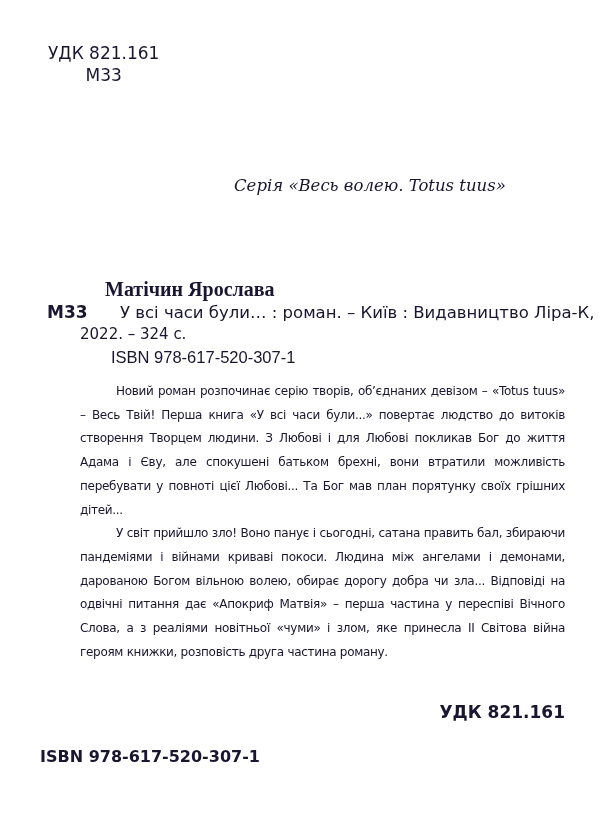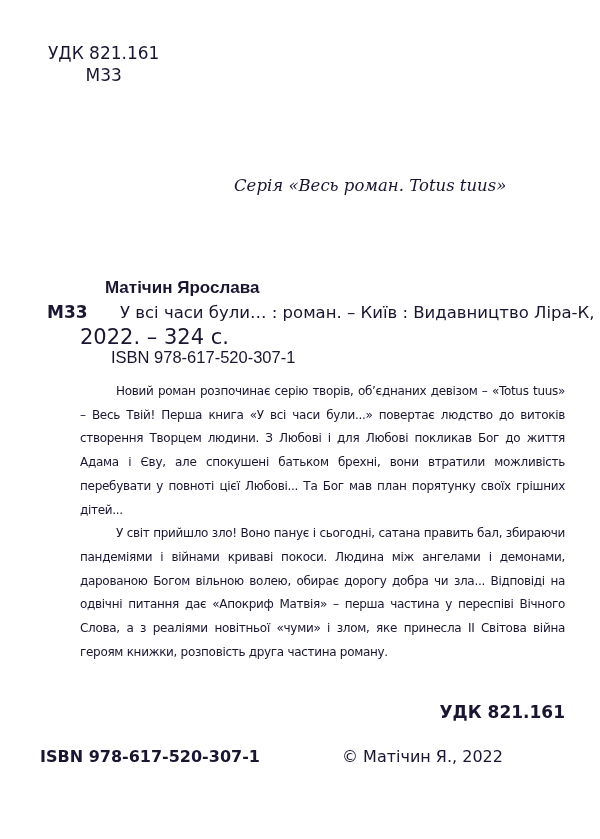--- a/index.html
+++ b/index.html
@@ -28,38 +28,38 @@
 
     .series {
       left: 234px; top: 176px;
       font-size: 16.5px;
       font-style: italic;
       font-family: "DejaVu Serif", "Liberation Serif", serif;
     }
 
     .author {
       left: 105px; top: 278px;
-      font-size: 17px;
+      font-size: 20px;
       font-weight: bold;
-      font-family: Liberation Sans, sans-serif;
+      font-family: Liberation Serif, serif;
     }
     .code {
       left: 47px; top: 302px;
       font-size: 17px;
       font-weight: bold;
     }
     .biblio {
       left: 105px; top: 302px;
       font-size: 16.5px;
       line-height: 22px;
       margin-left: 15px;
     }
     .biblio-line2 {
       left: 80px; top: 325px;
-      font-size: 21px;
+      font-size: 15px;
     }
     .isbn-inline {
       left: 111px; top: 348px;
       font-size: 16.5px;
       font-family: "Liberation Sans", sans-serif;
     }
 
     .annotation {
       left: 80px; top: 380px;
       width: 485px;
@@ -93,30 +93,29 @@
     .copyright div { white-space: nowrap; }
   </style>
 </head>
 <body>
 
 <div class="abs udk-top">
   <div>УДК 821.161</div>
   <div>М33</div>
 </div>
 
-<div class="abs series">Серія «Весь роман. Totus tuus»</div>
+<div class="abs series">Серія «Весь волею. Totus tuus»</div>
 
 <div class="abs author">Матічин Ярослава</div>
 <div class="abs code">М33</div>
 <div class="abs biblio">У всі часи були… : роман. – Київ : Видавництво Ліра-К,</div>
 <div class="abs biblio-line2">2022. – 324 с.</div>
 <div class="abs isbn-inline">ISBN 978-617-520-307-1</div>
 
 <div class="abs annotation">
   <p>Новий роман розпочинає серію творів, об’єднаних девізом – «Totus tuus» – Весь Твій! Перша книга «У всі часи були...» повертає людство до витоків створення Творцем людини. З Любові і для Любові покликав Бог до життя Адама і Єву, але спокушені батьком брехні, вони втратили можливість перебувати у повноті цієї Любові... Та Бог мав план порятунку своїх грішних дітей...</p>
   <p>У світ прийшло зло! Воно панує і сьогодні, сатана править бал, збираючи пандеміями і війнами криваві покоси. Людина між ангелами і демонами, дарованою Богом вільною волею, обирає дорогу добра чи зла... Відповіді на одвічні питання дає «Апокриф Матвія» – перша частина у переспіві Вічного Слова, а з реаліями новітньої «чуми» і злом, яке принесла ІІ Світова війна героям книжки, розповість друга частина роману.</p>
 </div>
 
 <div class="abs udk-bottom">УДК 821.161</div>
 <div class="abs isbn-bottom">ISBN 978-617-520-307-1</div>
 <div class="abs copyright">
-  <div>© Матічин Я., 2022</div>
 </div>
 
 </body></html>

